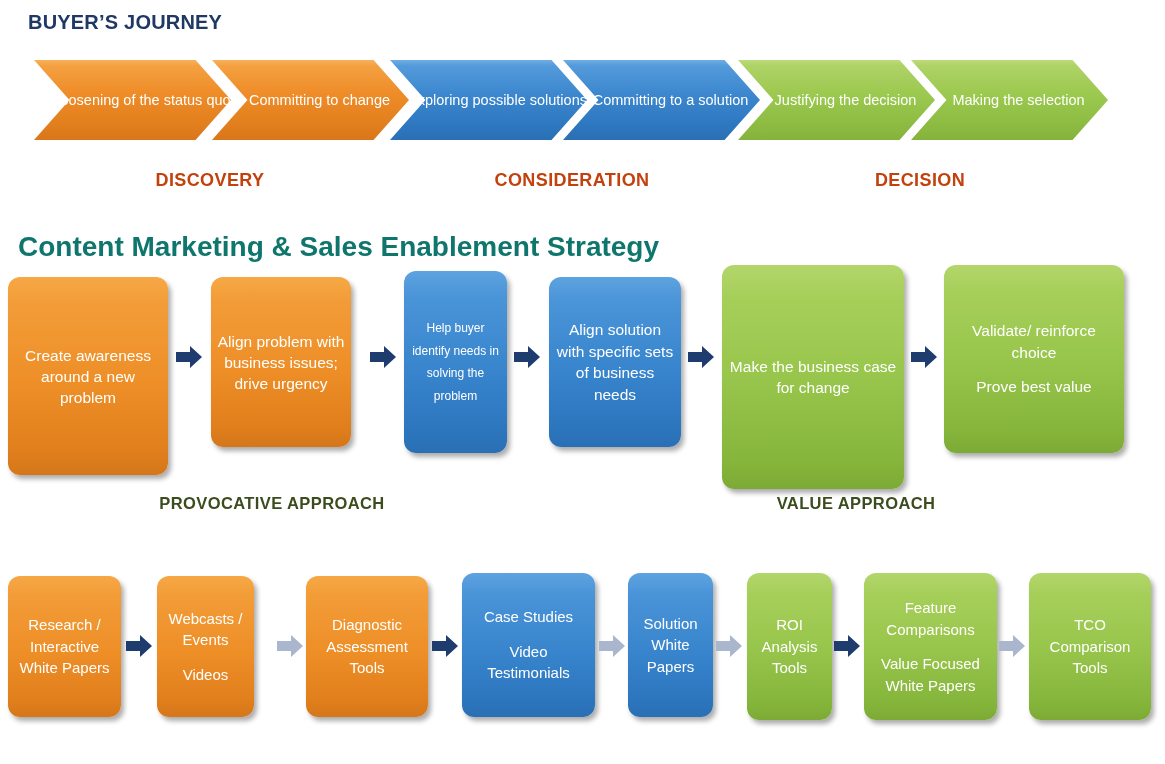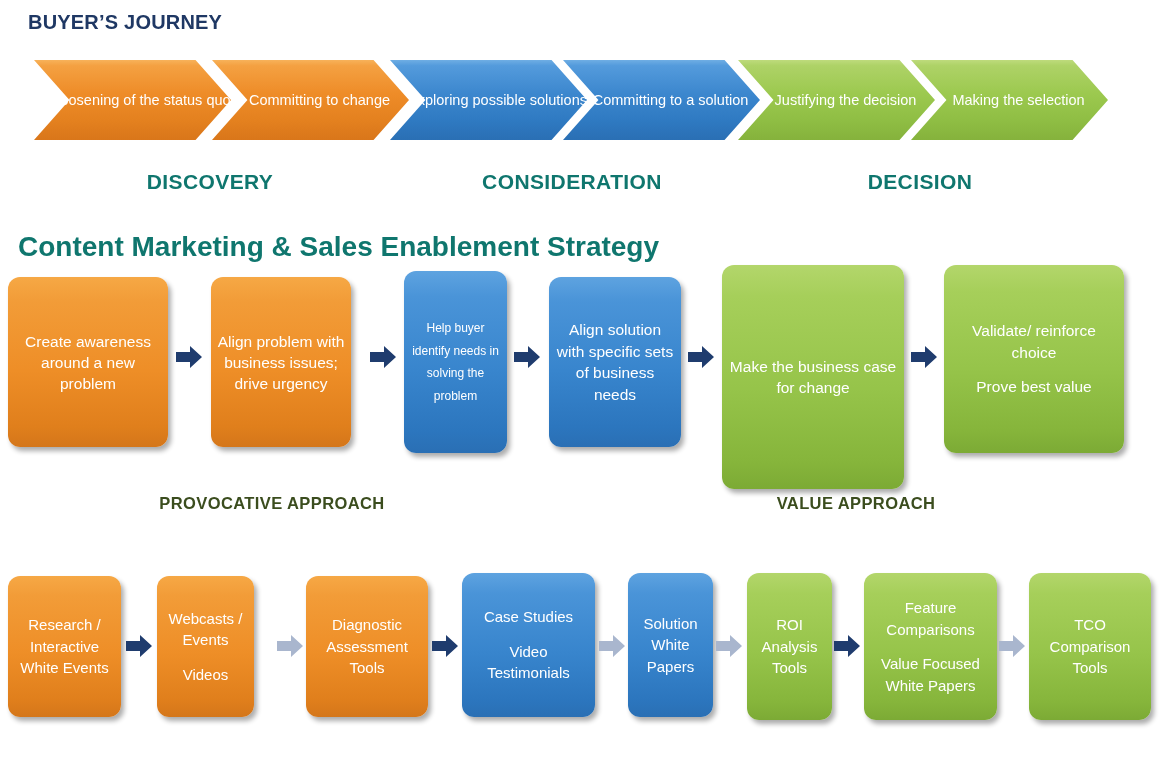--- a/index.html
+++ b/index.html
@@ -20,22 +20,22 @@
   }
   .h-strategy{
     position:absolute;left:18px;top:231px;
     font-size:28px;font-weight:bold;letter-spacing:0px;
     color:#0f766e;white-space:nowrap;
   }
 
   
   .stage-label{
     position:absolute;
-    font-size:21px;font-weight:bold;letter-spacing:.4px;
-    color:#0f766e;white-space:nowrap;
+    font-size:18px;font-weight:bold;letter-spacing:.4px;
+    color:#c2410c;white-space:nowrap;
     text-align:center;
   }
   .approach-label{
     position:absolute;
     font-size:16.5px;font-weight:bold;letter-spacing:.4px;
     color:#3B4D1E;white-space:nowrap;text-align:center;
   }
 
   
   .chev{
@@ -113,21 +113,21 @@
   <div class="chev green" style="left:911px;width:197px;">
     <span>Making the selection</span>
   </div>
 
   <div class="stage-label" style="left:120px;top:170px;width:180px;">DISCOVERY</div>
   <div class="stage-label" style="left:482px;top:170px;width:180px;">CONSIDERATION</div>
   <div class="stage-label" style="left:830px;top:170px;width:180px;">DECISION</div>
 
   <div class="h-strategy">Content Marketing &amp; Sales Enablement Strategy</div>
 
-  <div class="box orange" style="left:8px;top:277px;width:160px;height:170px;font-size:15.5px;line-height:21px;">
+  <div class="box orange" style="left:8px;top:277px;width:160px;height:198px;font-size:15.5px;line-height:21px;">
     <span class="txt">Create awareness around a new problem</span>
   </div>
   <div class="box orange" style="left:211px;top:277px;width:140px;height:170px;font-size:15.5px;line-height:21px;">
     <span class="txt">Align problem with business issues; drive urgency</span>
   </div>
   <div class="box blue" style="left:404px;top:271px;width:103px;height:182px;font-size:12px;line-height:22.5px;">
     <span class="txt">Help buyer identify needs in solving the problem</span>
   </div>
   <div class="box blue" style="left:549px;top:277px;width:132px;height:170px;font-size:15.5px;line-height:21.5px;">
     <span class="txt">Align solution with specific sets of business needs</span>
@@ -166,21 +166,21 @@
   <div class="arrow" style="left:911px;top:345px;">
     <svg viewBox="0 0 26 24">
         <path d="M0 7 L14 7 L14 1 L26 12 L14 23 L14 17 L0 17 Z" fill="#1F3C6E"></path>
       </svg>
   </div>
 
   <div class="approach-label" style="left:132px;top:494px;width:280px;">PROVOCATIVE APPROACH</div>
   <div class="approach-label" style="left:766px;top:494px;width:180px;">VALUE APPROACH</div>
 
   <div class="box orange" style="left:8px;top:576px;width:113px;height:141px;font-size:15px;line-height:21.5px;">
-    <span class="txt">Research / Interactive White Events</span>
+    <span class="txt">Research / Interactive White Papers</span>
   </div>
   <div class="box orange" style="left:157px;top:576px;width:97px;height:141px;font-size:15px;line-height:21.5px;">
     <span class="txt">
       <span>Webcasts / Events</span>
       <span class="gap"></span>
       <span>Videos</span>
     </span>
   </div>
   <div class="box orange" style="left:306px;top:576px;width:122px;height:141px;font-size:15px;line-height:21.5px;">
     <span class="txt">Diagnostic Assessment Tools</span>

